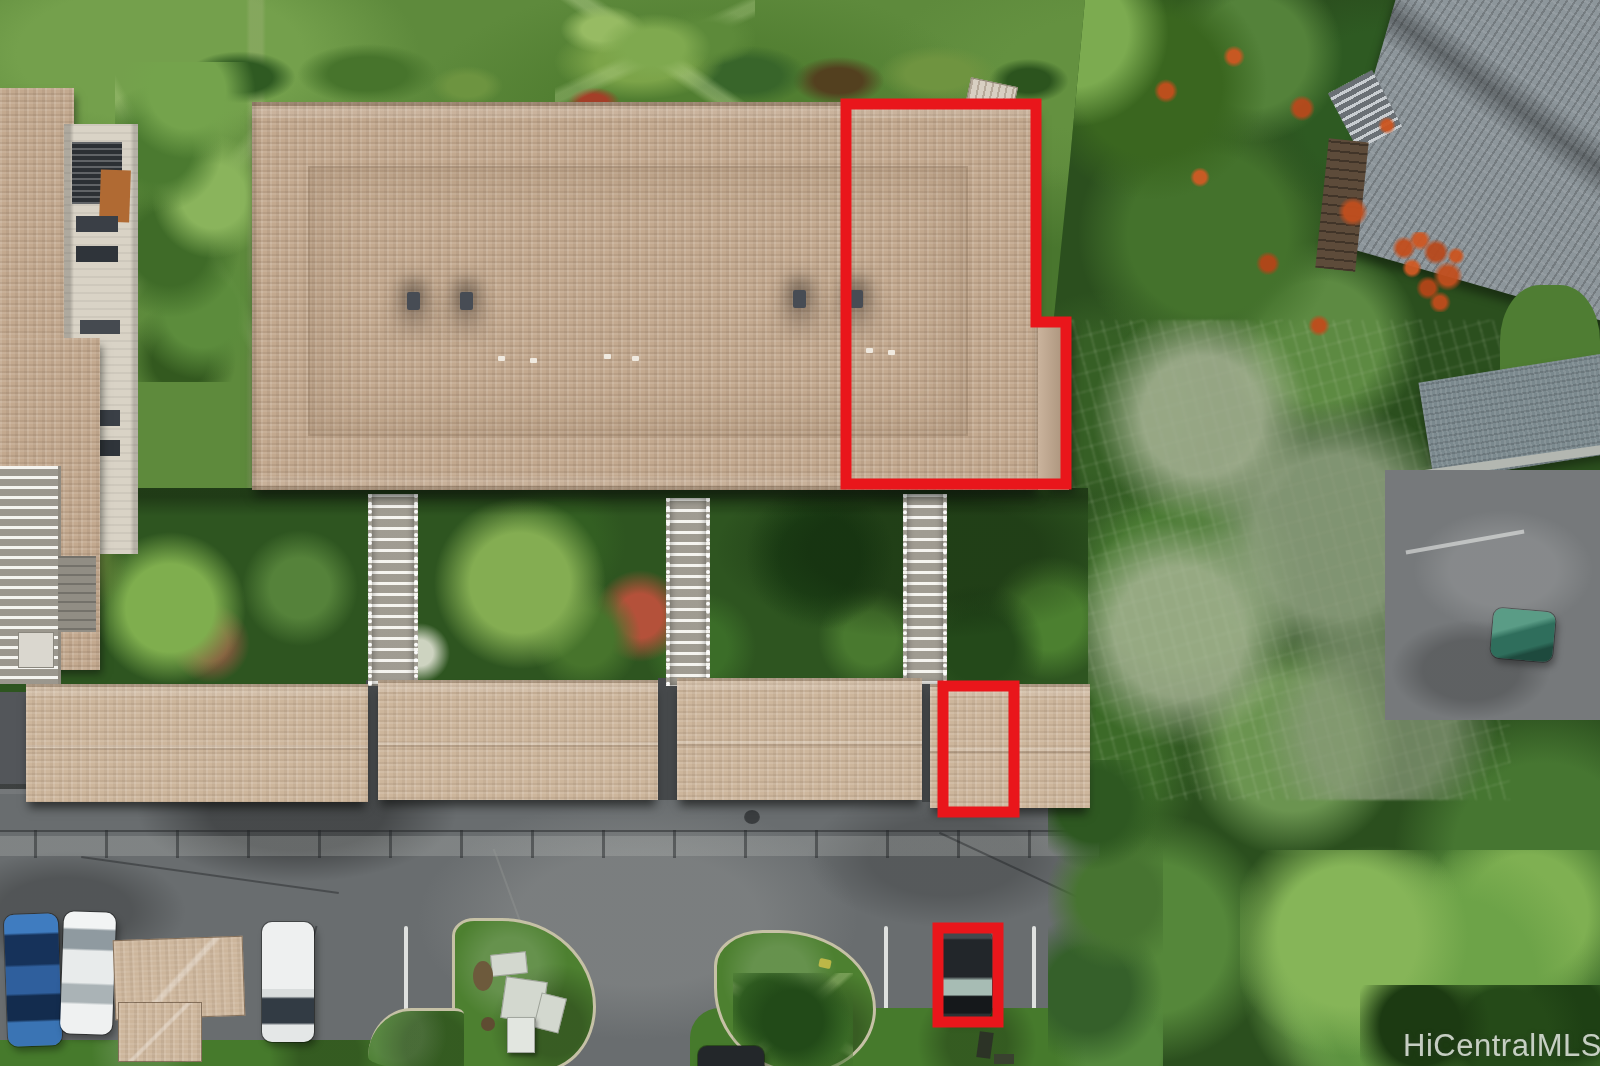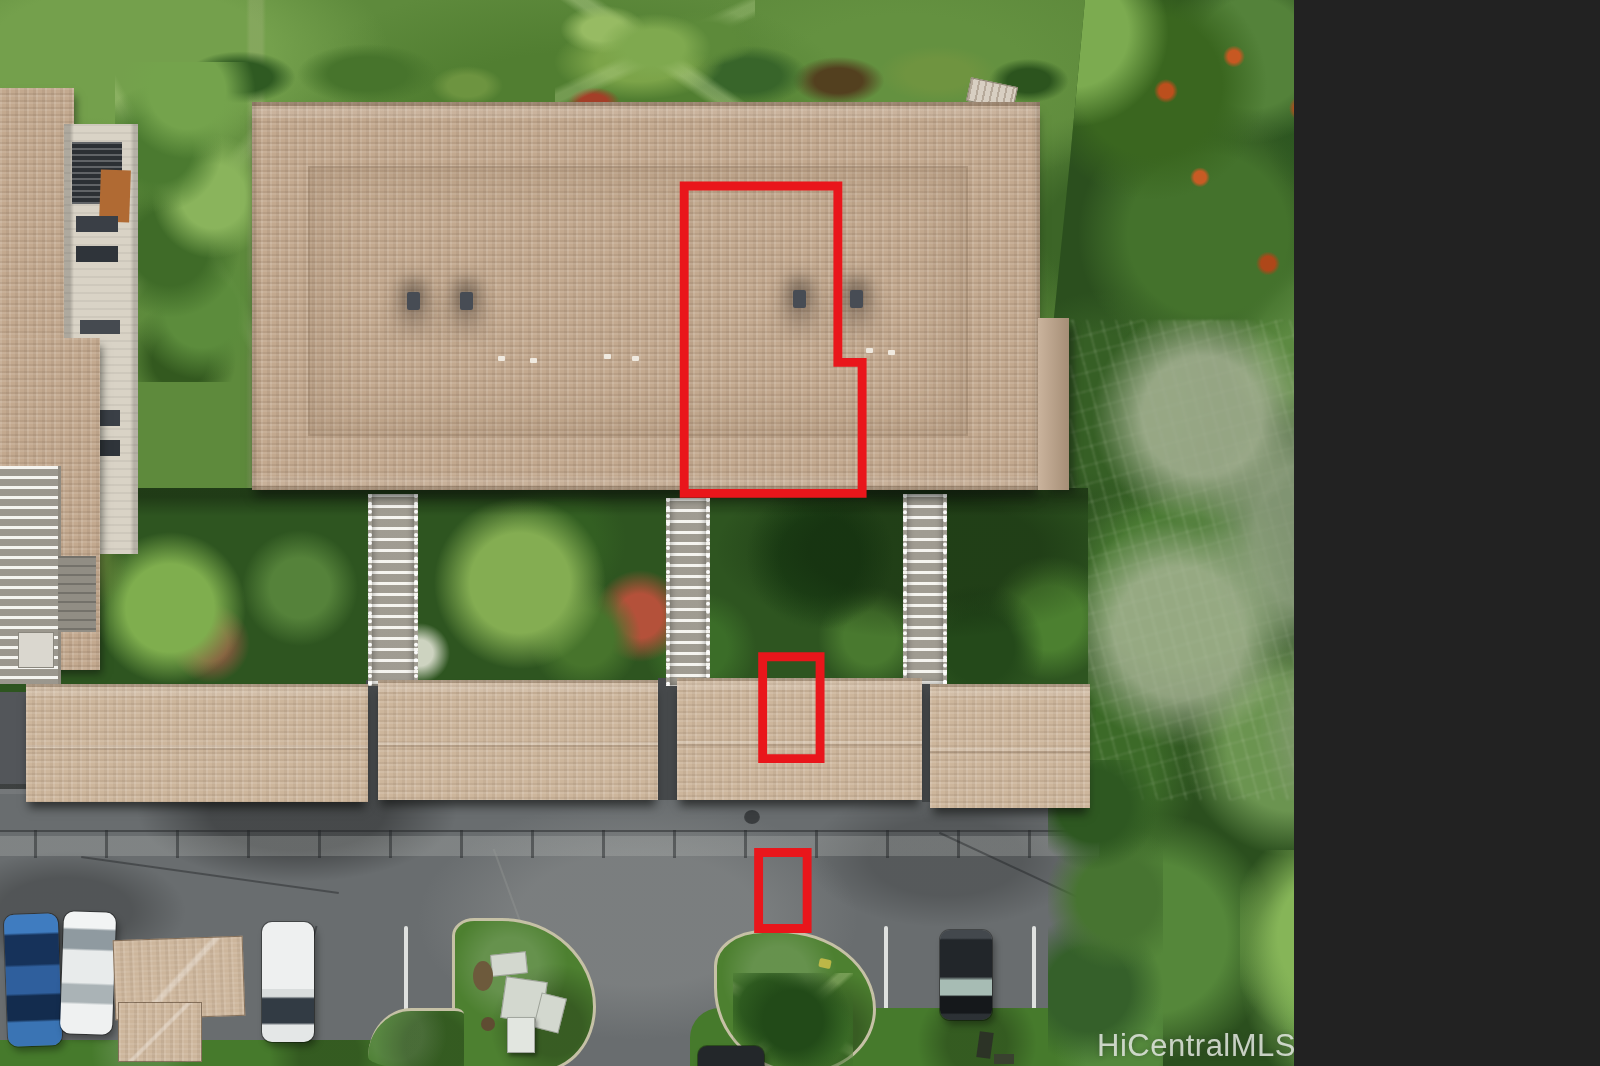--- a/index.html
+++ b/index.html
@@ -1,16 +1,16 @@
 <!DOCTYPE html>
 <html style="--highlight: #e9161b; --roof-tan: #c3a98f; --roof-tan-light: #cdb69c; --roof-gray: #8d969b; --grass: #5e8a3c; --grass-dark: #2e5520; --asphalt: #696d6f; --asphalt-dark: #53565a; --foliage-dark: #2b4f1e; --foliage-light: #7cab50; --flower-orange: #c8511f; --walkway: #b5b1a7; --curb: #c6c1a6; --car-blue: #2f5f9d; --car-white: #eef0f0; --car-dark: #23272b; --car-teal: #3a8671; --watermark: #e3e7e1;"><head>
 <meta charset="utf-8">
 <style>
   html,body{margin:0;padding:0;background:#222;}
-  .scene{position:relative;width:1294px;height:1066px;overflow:hidden;
+  .scene{position:relative;width:1600px;height:1066px;overflow:hidden;
     font-family:"Liberation Sans",sans-serif;}
   .abs{position:absolute;}
 
   
   .lawn{inset:0;z-index:0;background-color:var(--grass,#5e8a3c);
     background-image:
       linear-gradient(90deg, transparent 246px, rgba(200,195,162,.20) 250px 262px, transparent 266px),
       radial-gradient(ellipse 260px 120px at 10% 5%, #74a04c 0 55%, rgba(116,160,76,0) 100%),
       radial-gradient(ellipse 300px 150px at 44% 12%, #517e31 0 50%, rgba(81,126,49,0) 100%),
       radial-gradient(ellipse 240px 120px at 70% 7%, #649140 0 50%, rgba(100,145,64,0) 100%),

